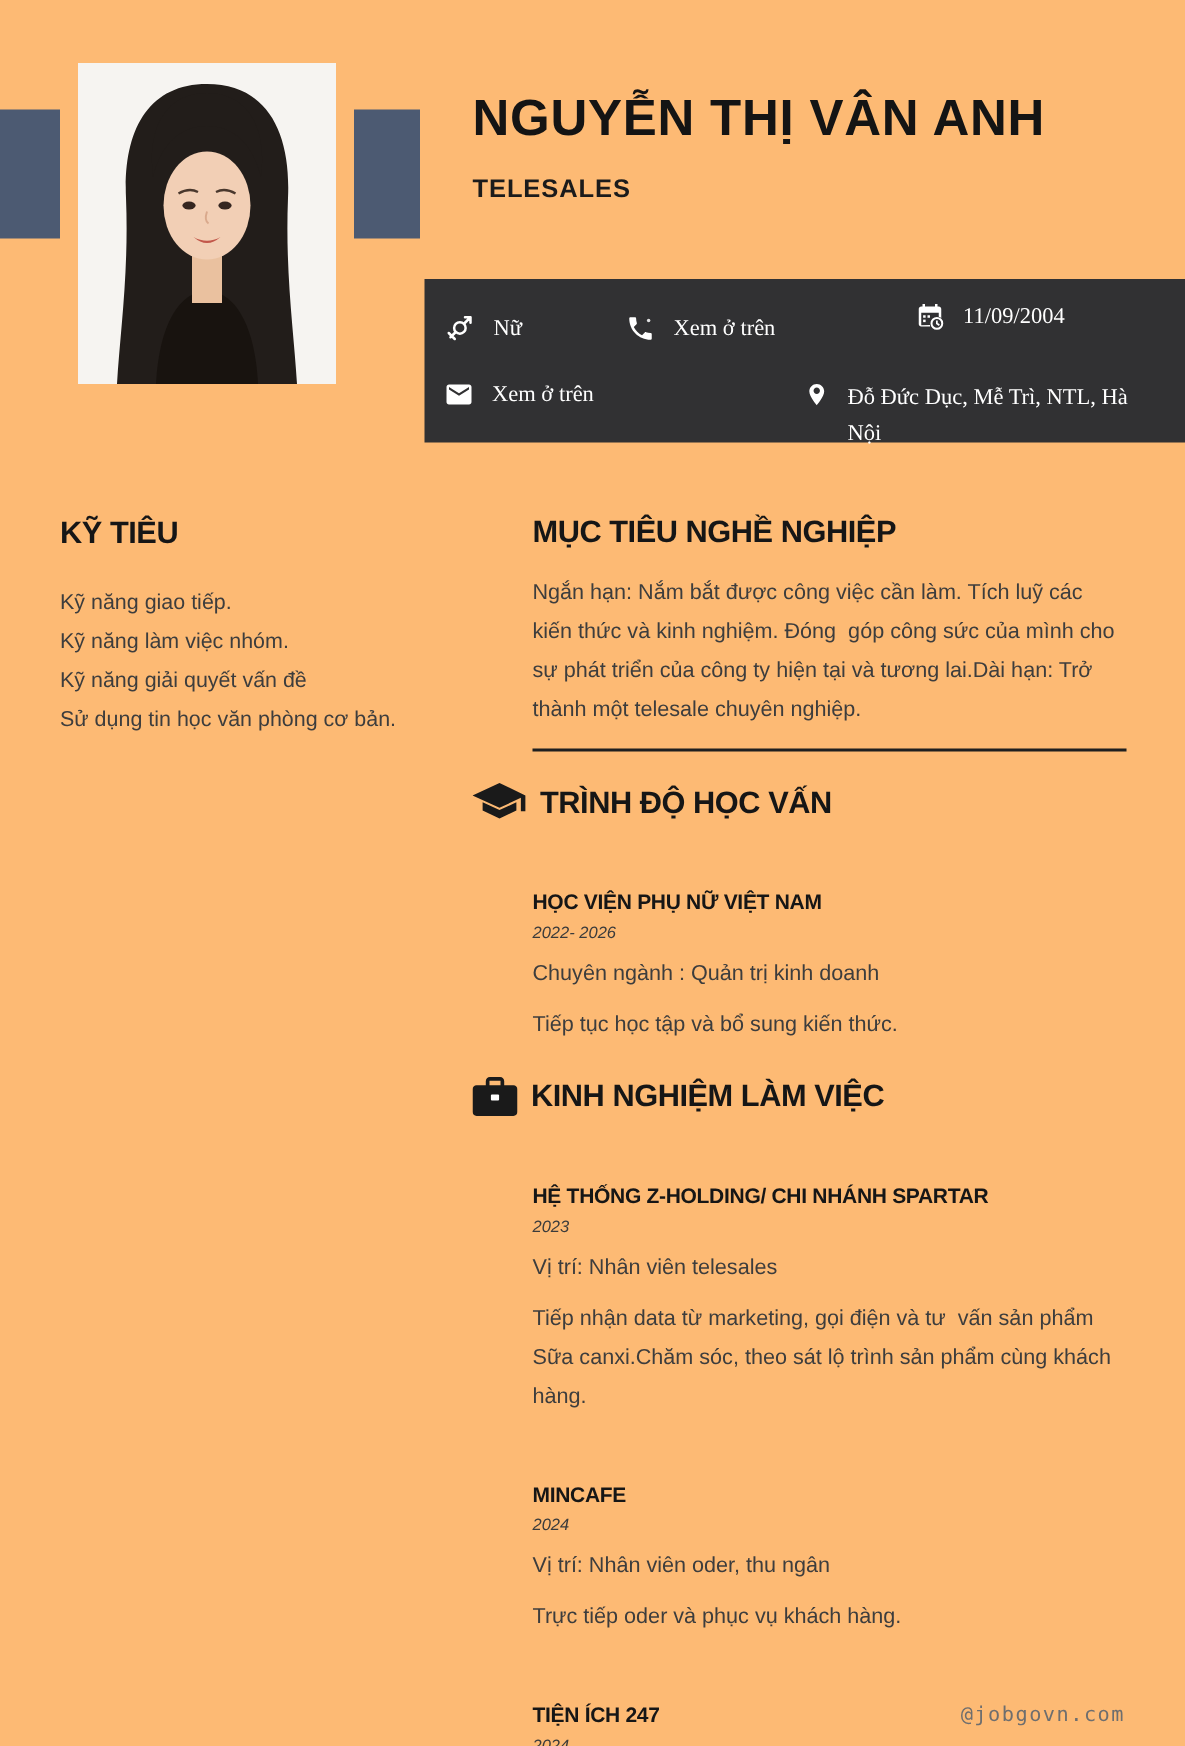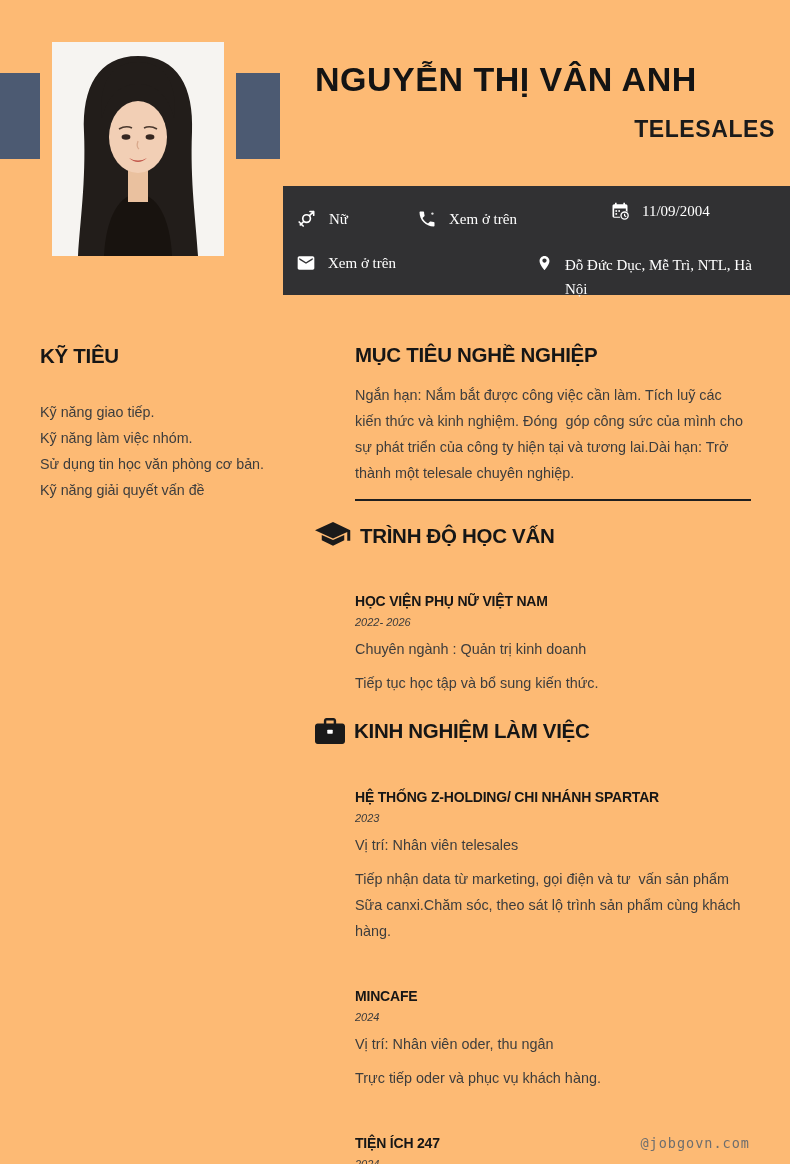--- a/index.html
+++ b/index.html
@@ -10,35 +10,35 @@
   }
   
   .rect-left  { position:absolute; left:0;   top:73px; width:40px; height:86px; background:#4c5a72; }
   .rect-right { position:absolute; left:236px; top:73px; width:44px; height:86px; background:#4c5a72; }
   
   .photo { position:absolute; left:52px; top:42px; width:172px; height:214px; overflow:hidden; }
   .photo svg { display:block; }
   
   .header-block { position:absolute; left:315px; top:60px; width:460px; }
   .name { font-size:34px; font-weight:bold; color:#141414; letter-spacing:0.5px; white-space:nowrap; }
-  .job-title { margin-top:17px; font-size:23px; font-weight:bold; color:#1b1b1b; letter-spacing:0.6px;text-align:right; }
+  .job-title { margin-top:17px; font-size:17px; font-weight:bold; color:#1b1b1b; letter-spacing:0.6px; }
   
   .contact-bar { position:absolute; left:283px; top:186px; width:507px; height:109px; background:#313133; color:#fff;font-family:Liberation Serif, serif; }
   .contact-item { position:absolute; display:flex; gap:12px; align-items:flex-start; font-size:15px; line-height:21px; }
   .contact-item .cicon { flex:0 0 auto; width:20px; height:20px; margin-top:0; }
   .ci-gender   { left:14px;  top:23px; }
   .ci-phone    { left:134px; top:23px; }
   .ci-birthday { left:327px; top:15px;justify-content:center; }
   .ci-email    { left:13px;  top:67px; }
   .ci-address  { left:253px; top:67px; width:236px; }
   .ci-address .cval { line-height:24px; }
   
   .skills { position:absolute; left:40px; top:344px; width:258px; }
   .section-heading { font-size:20.5px; font-weight:bold; color:#161616; letter-spacing:-0.3px; }
-  .skills-list { list-style:none; margin-top:31px; }
+  .skills-list { list-style:none; margin-top:21px; }
   .skills-list li { font-size:14.3px; line-height:26px; color:#3d3d3d; }
   
   .right-col { position:absolute; left:315px; top:343px; width:437px; }
   .indent { margin-left:40px; }
   .objective-text { margin-top:15px; width:397px; font-size:14.4px; line-height:26px; color:#3d3d3d; white-space:pre-wrap; }
   .divider { margin:13px 0 0 40px; width:396px; border:none; border-top:2px solid #1f1f1f; }
   .section { margin-top:21px; }
   .heading-row { display:flex; align-items:center; gap:9px; }
   .heading-row .sicon { flex:0 0 auto; }
   .edu-details, .jobs { margin-left:40px; margin-top:15px; }
@@ -125,22 +125,22 @@
       <span class="cval">Đỗ Đức Dục, Mễ Trì, NTL, Hà Nội</span>
     </div>
 
   </div>
 
   <div class="skills">
     <h2 class="section-heading">KỸ TIÊU</h2>
     <ul class="skills-list">
       <li>Kỹ năng giao tiếp.</li>
       <li>Kỹ năng làm việc nhóm.</li>
+      <li>Kỹ năng giải quyết vấn đề</li>
       <li>Sử dụng tin học văn phòng cơ bản.</li>
-      <li>Kỹ năng giải quyết vấn đề</li>
     </ul>
   </div>
 
   <div class="right-col">
 
     <section>
       <h2 class="section-heading indent">MỤC TIÊU NGHỀ NGHIỆP</h2>
       <p class="objective-text indent">Ngắn hạn: Nắm bắt được công việc cần làm. Tích luỹ các kiến thức và kinh nghiệm. Đóng  góp công sức của mình cho sự phát triển của công ty hiện tại và tương lai.Dài hạn: Trở thành một telesale chuyên nghiệp.</p>
     </section>
 

